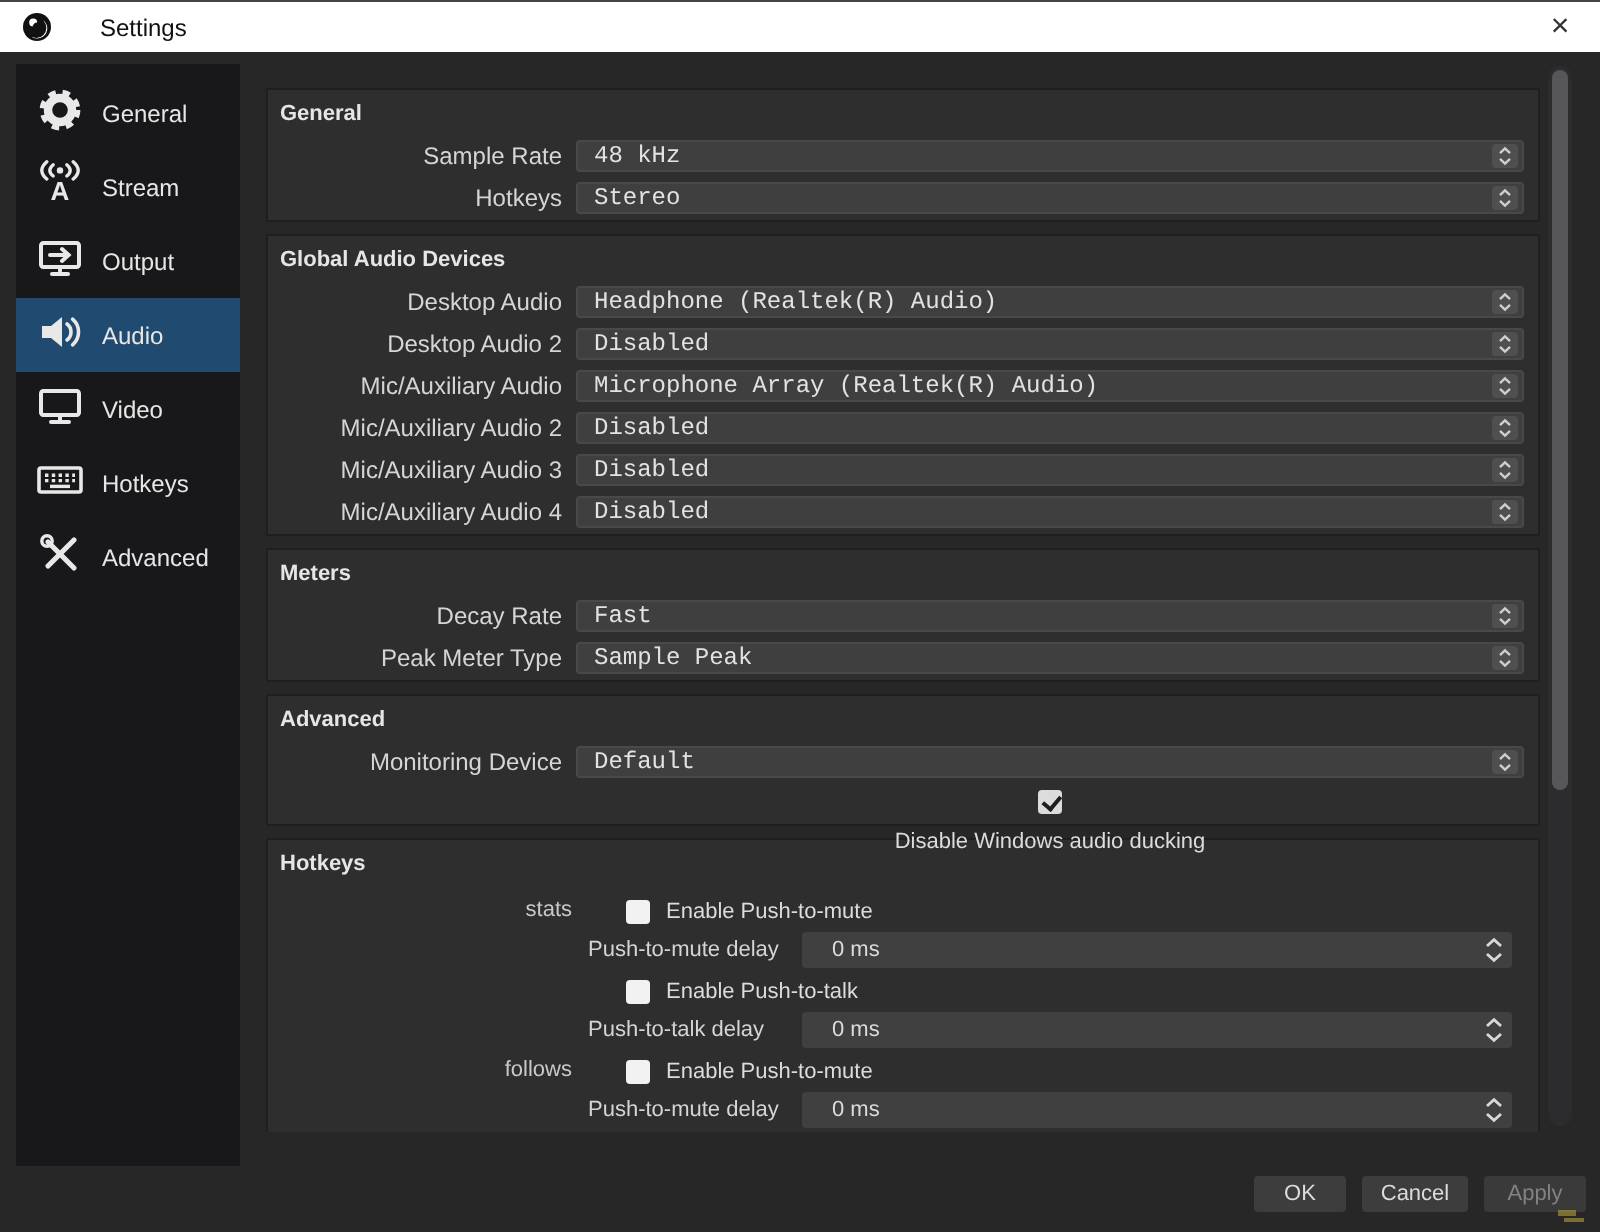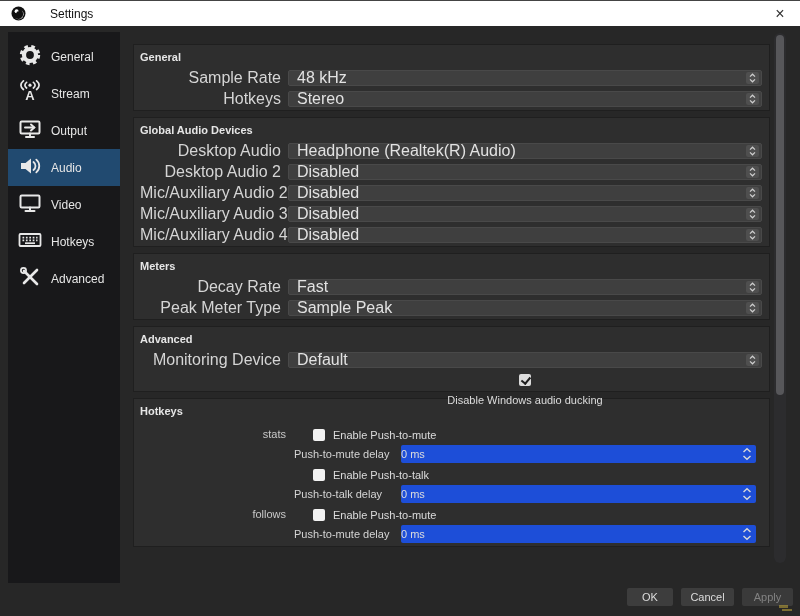--- a/index.html
+++ b/index.html
@@ -19,25 +19,25 @@
   .side-item.selected{background:#214a70;}
   .side-item svg{flex:0 0 24px;}
 
   
   .viewport{position:absolute;left:125px;top:32px;width:665px;height:534px;overflow:hidden;}
   .groupbox{margin:0 20px 6px 8px;background:#2e2e2e;border:1px solid #1f1f1f;
     padding:4px 7px 3px 6px;}
   .groupbox:first-child{margin-top:12px;}
   .groupbox-title{height:16px;font-size:11px;font-weight:bold;color:#e6e6e6;line-height:16px;}
 
-  .form-row{display:flex;align-items:center;height:16px;margin-top:5px;font-size:16px;}
+  .form-row{display:flex;align-items:center;height:16px;margin-top:5px;font-size:12px;}
   .form-label{width:141px;text-align:right;margin-right:7px;color:#d5d5d5;white-space:nowrap;}
   .combobox{flex:1;height:16px;background:#3f3f3f;border:1px solid #494949;border-radius:2px;
     display:flex;align-items:center;padding:0 2px 0 8px;color:#e2e2e2;}
-  .combo-value{flex:1;white-space:nowrap;overflow:hidden;}
+  .combo-value{flex:1;white-space:nowrap;overflow:hidden;font-family:Liberation Mono, monospace;}
   .combo-spin{width:13px;height:12px;background:#4f4f4f;border-radius:2px;display:flex;
     align-items:center;justify-content:center;}
 
   .form-check-row{margin-left:148px;margin-top:6px;height:14px;display:flex;align-items:center;gap:8px;
     font-size:11px;color:#dcdcdc;flex-direction:column;}
   .checkbox{width:12px;height:12px;background:#f2f2f2;border-radius:2px;position:relative;flex:0 0 12px;}
   .checkbox.checked{background:#dcdcdc;}
   .checkbox.checked::after{content:'';position:absolute;left:3.5px;top:0.5px;width:3.5px;height:7px;
     border:solid #1e1e1e;border-width:0 2px 2px 0;transform:rotate(40deg);}
 
@@ -45,22 +45,22 @@
   .hk-group{position:relative;padding-left:154px;}
   .hk-group.first{margin-top:8px;}
   .hk-group.next{margin-top:4px;}
   .hk-group-name{position:absolute;left:0;top:1px;width:146px;text-align:right;font-size:11px;color:#c9c9c9;}
   .hk-row{display:flex;align-items:center;margin-right:6px;font-size:11px;color:#dcdcdc;gap:12px;}
   .checkbox-row{height:16px;gap:8px;padding-left:19px;}
   .spin-row{height:18px;}
   .checkbox-row + .spin-row{margin-top:2px;}
   .spin-row + .checkbox-row{margin-top:4px;}
   .hk-spin-label{width:95px;color:#d5d5d5;white-space:nowrap;}
-  .spinbox{flex:1;height:18px;background:#1d4ed8;border-radius:2px;display:flex;align-items:center;
-    color:#dcdcdc;}
+  .spinbox{flex:1;height:18px;background:#404040;border-radius:2px;display:flex;align-items:center;
+    padding-left:15px;color:#dcdcdc;}
   .spin-arrows{margin-left:auto;padding-right:4px;display:flex;flex-direction:column;gap:1px;}
 
   
   .scrollbar{position:absolute;left:774px;top:33px;width:12px;height:530px;background:#2c2c2e;border-radius:6px;}
   .scroll-thumb{position:absolute;left:2px;top:2px;width:8px;height:360px;background:#57575a;border-radius:4px;}
 
   
   .btn{position:absolute;top:588px;height:18px;background:#3d3d3d;border:none;border-radius:2px;
     font-size:11px;color:#dcdcdc;padding:0;}
   .btn.disabled{color:#828282;background:#3a3a3a;}
@@ -210,20 +210,34 @@
                   <path d="M1 6.4 L3.5 8.8 L6 6.4"></path>
                 </g>
               </svg>
             </span>
         </div>
         </div>
         <div class="form-row">
         <label class="form-label">Desktop Audio 2</label>
         <div class="combobox">
           <span class="combo-value">Disabled</span>
+          <span class="combo-spin">
+              <svg width="7" height="10" viewBox="0 0 7 10">
+                <g fill="none" stroke="#cfcfcf" stroke-width="1.2">
+                  <path d="M1 3.6 L3.5 1.2 L6 3.6"></path>
+                  <path d="M1 6.4 L3.5 8.8 L6 6.4"></path>
+                </g>
+              </svg>
+            </span>
+        </div>
+        </div>
+        <div class="form-row">
+        <label class="form-label">Mic/Auxiliary Audio</label>
+        <div class="combobox">
+          <span class="combo-value">Microphone Array (Realtek(R) Audio)</span>
           <span class="combo-spin">
               <svg width="7" height="10" viewBox="0 0 7 10">
                 <g fill="none" stroke="#cfcfcf" stroke-width="1.2">
                   <path d="M1 3.6 L3.5 1.2 L6 3.6"></path>
                   <path d="M1 6.4 L3.5 8.8 L6 6.4"></path>
                 </g>
               </svg>
             </span>
         </div>
         </div>

